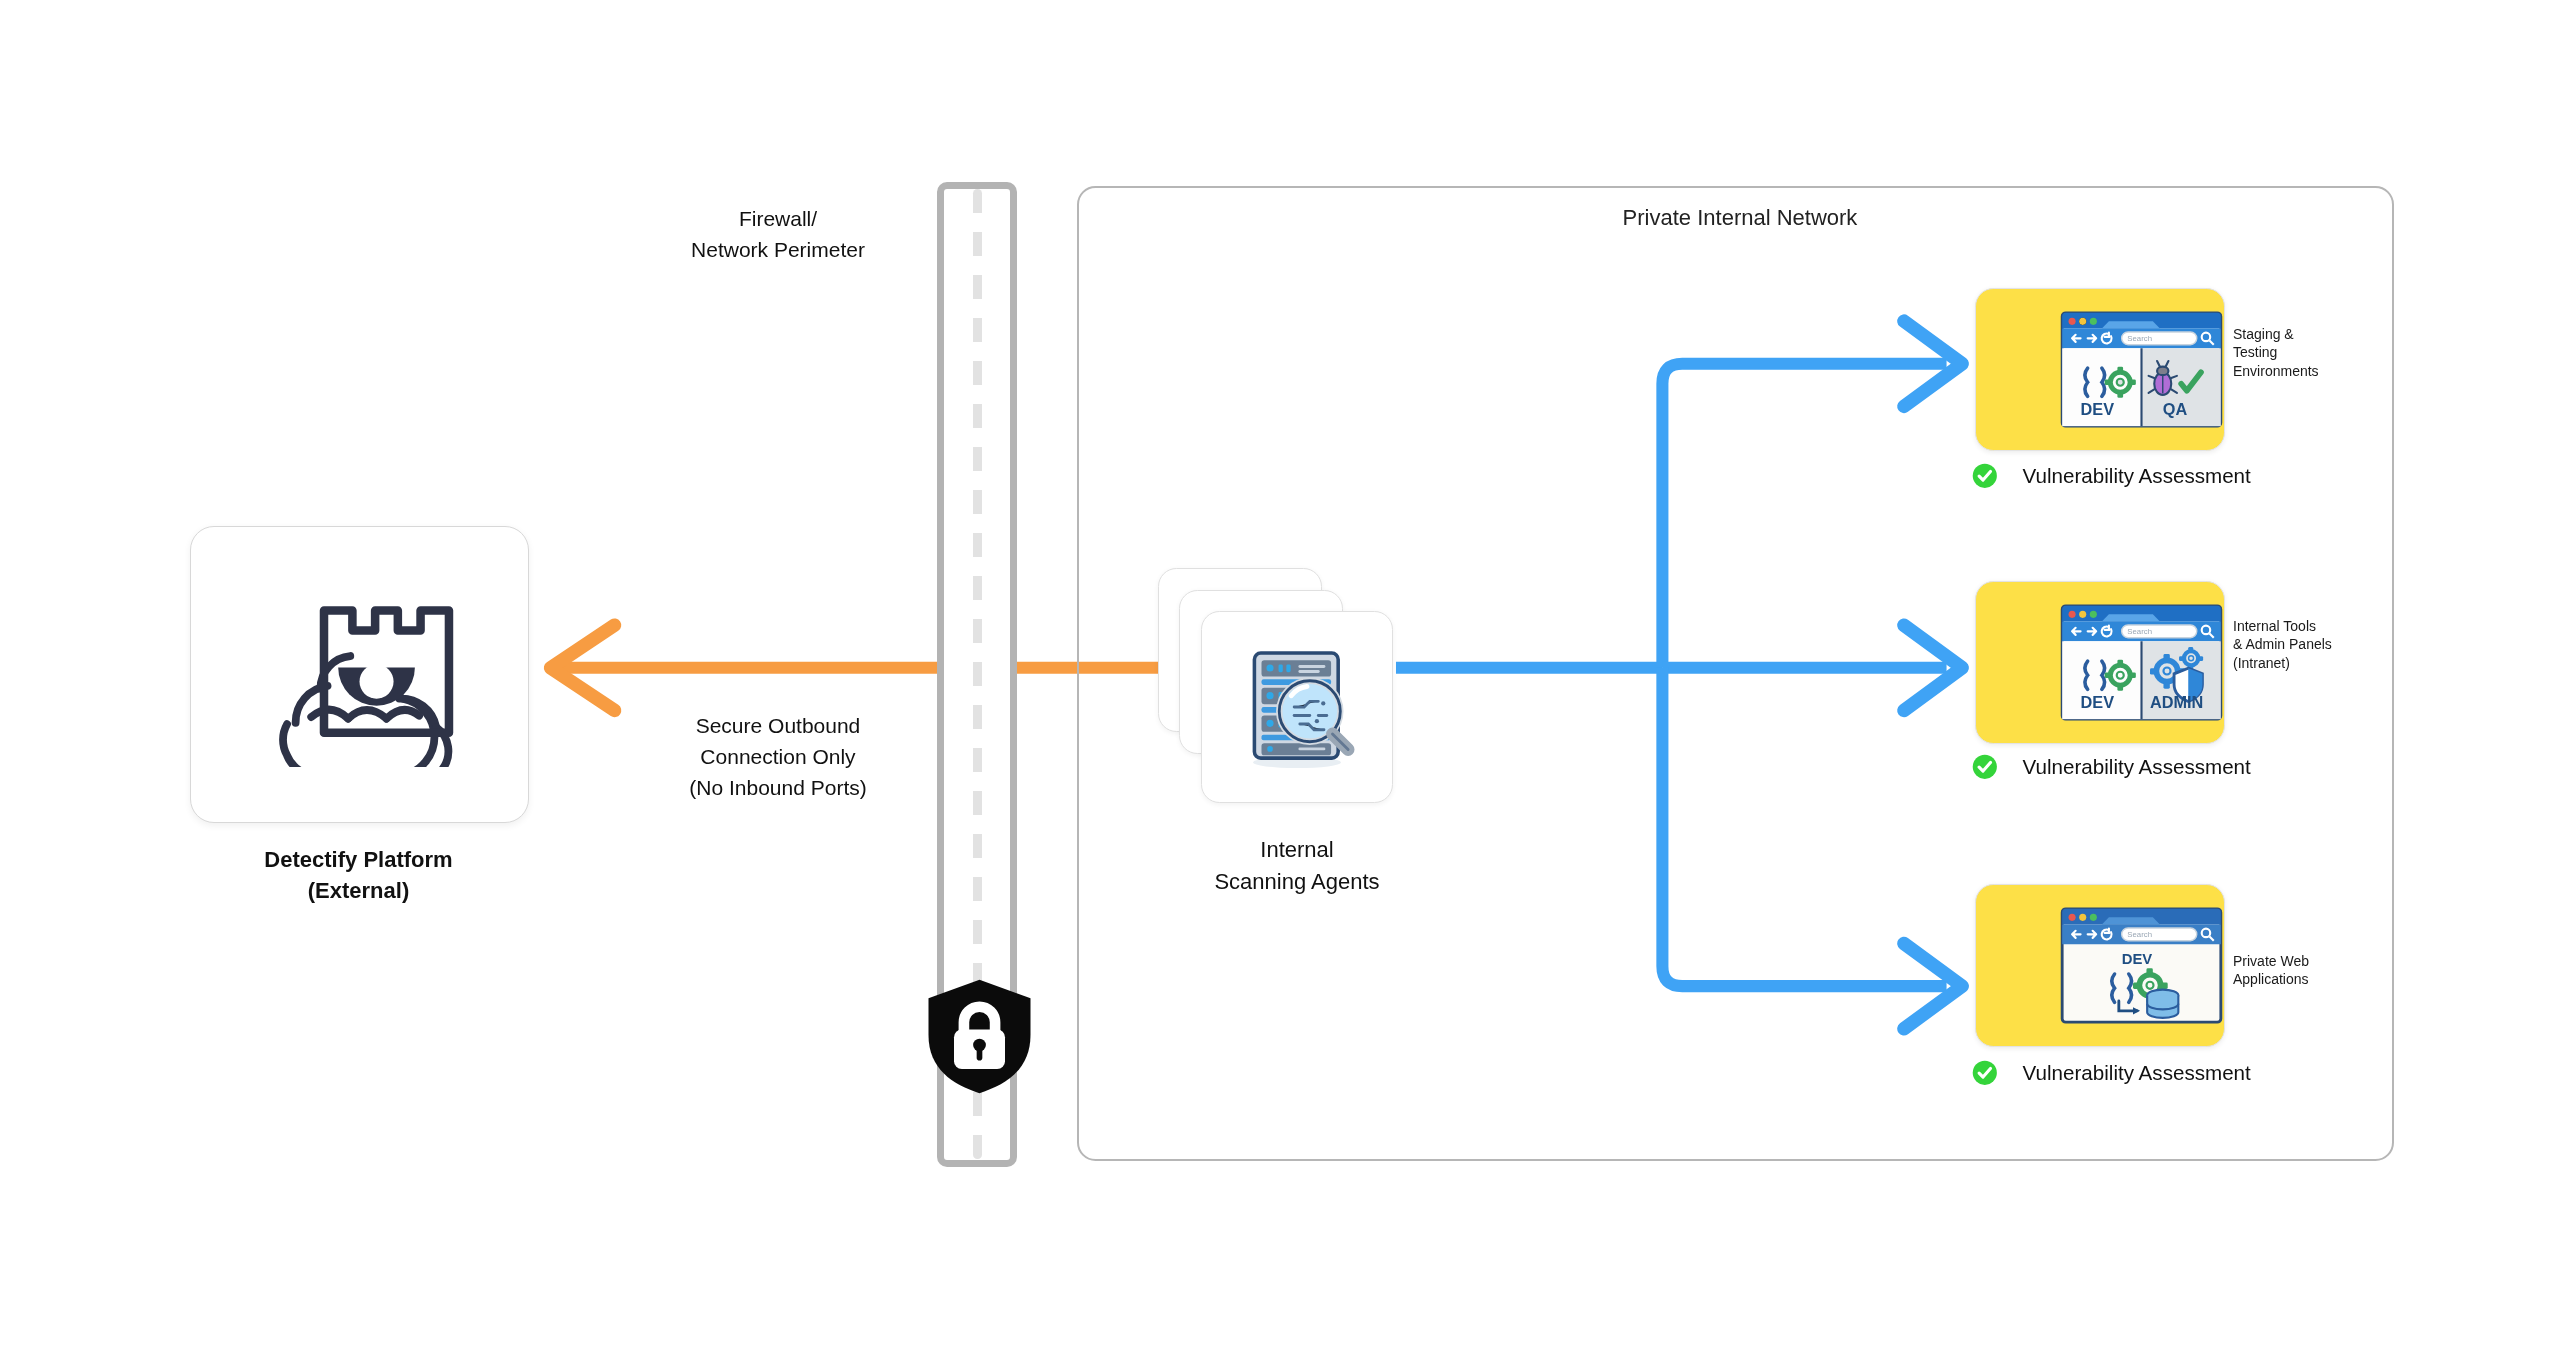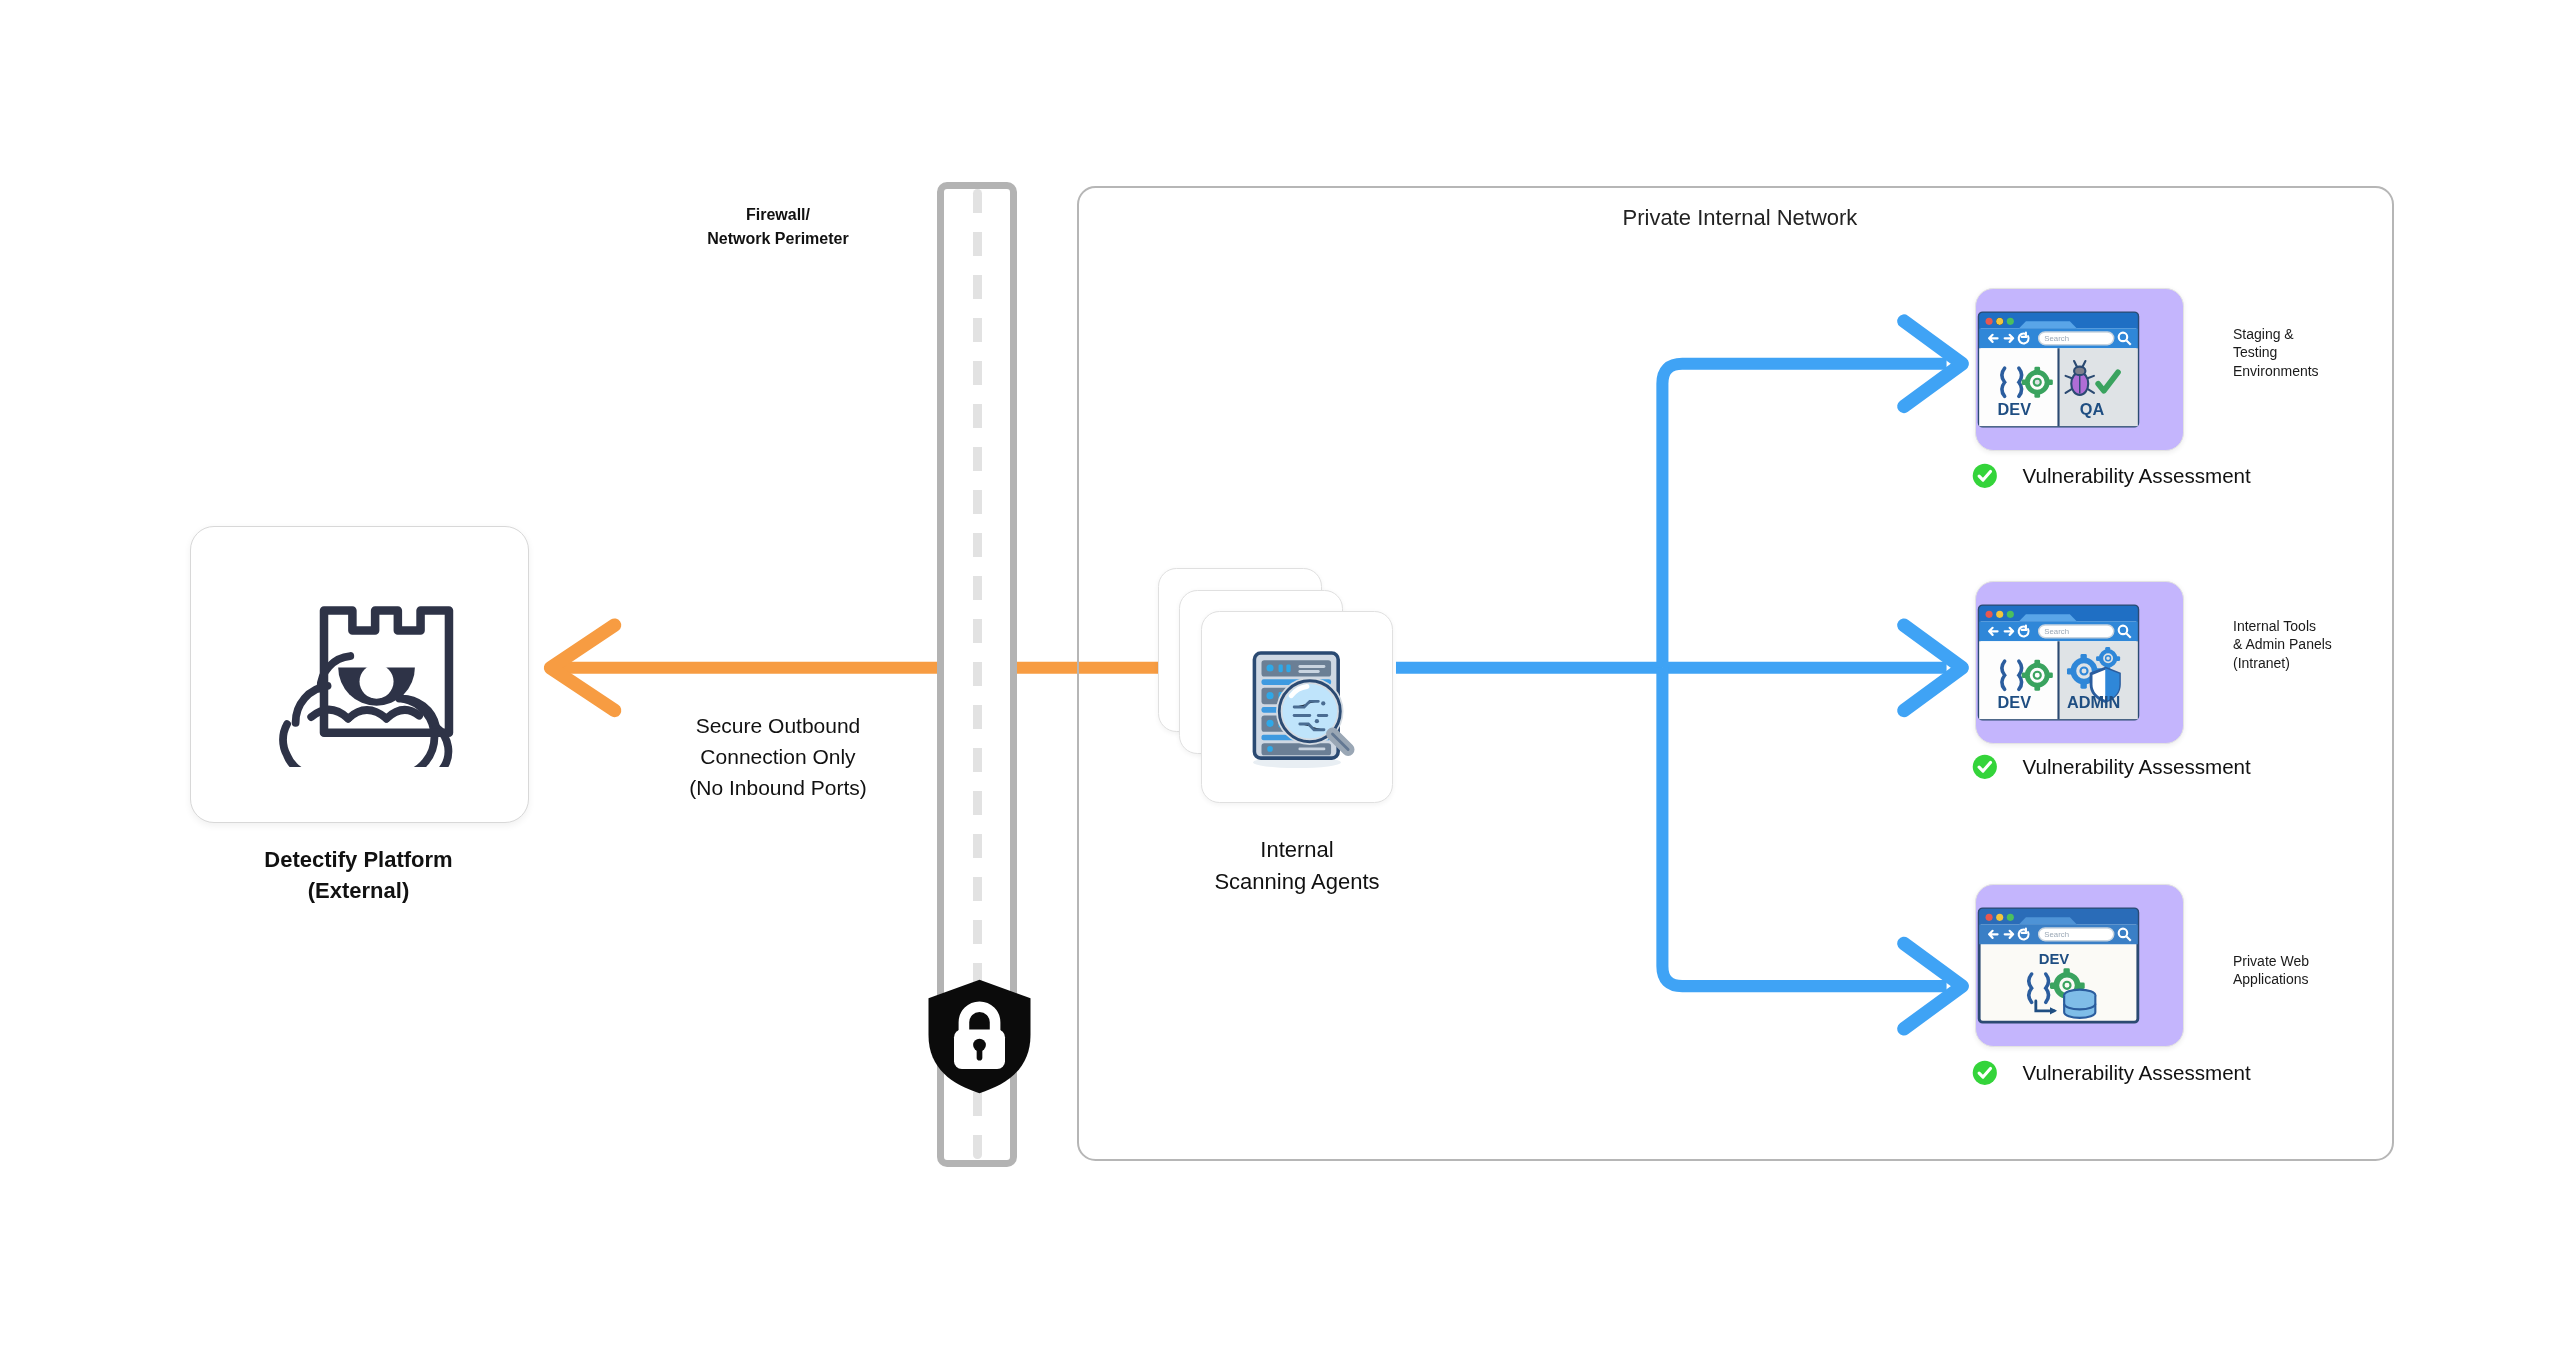--- a/index.html
+++ b/index.html
@@ -30,21 +30,21 @@
     border:7.8px solid #b3b3b3;border-radius:10px;background:#ffffff;
     box-sizing:border-box;
   }
   #firewall-dashes{
     left:973px;top:189px;width:8.5px;height:970px;
     background:repeating-linear-gradient(to bottom,#e2e2e2 0 24px,transparent 24px 43px);
     border-radius:4.3px;
   }
   #firewall-label{
     left:661px;top:203px;width:234px;text-align:center;
-    font-size:16px;font-weight:bold;line-height:1.48;color:#111;
+    font-size:21px;font-weight:normal;line-height:1.48;color:#111;
   }
   #outbound-label{
     left:661px;top:710px;width:234px;text-align:center;
     font-size:21px;font-weight:normal;line-height:1.48;color:#111;
   }
   #lock-shield{left:924px;top:977px;width:111px;height:119px;}
 
   
   #internal-network{
     left:1077px;top:186px;width:1317px;height:975px;
@@ -65,24 +65,24 @@
   #agent-mid   {left:1179px;top:590px;width:162px;height:162px;}
   #agent-front {left:1201px;top:611px;width:190px;height:190px;
                 display:flex;align-items:center;justify-content:center;}
   #agents-label{
     left:1137px;top:824px;width:320px;text-align:center;
     font-size:22px;line-height:1.45;color:#111;margin-top:10px;
   }
 
   
   .target-card{
-    width:207px;height:161px;background:#c4b5fd;
+    width:207px;height:161px;background:#fde047;
     border:1.4px solid #e3e3e3;border-radius:18.5px;
     box-shadow:0 1.4px 5.7px rgba(0,0,0,.07);
-    display:flex;align-items:center;justify-content:flex-start;
+    display:flex;align-items:center;justify-content:flex-end;padding-left:41px;
   }
   .target-label{
     font-size:14px;line-height:1.32;color:#1a1a1a;margin-left:36px;
   }
   .assess-row{display:flex;align-items:center;gap:25px;}
   .assess-text{font-size:20.6px;color:#111;}
 
   #target1-card{left:1975px;top:288px;}
   #target1-label{left:2197px;top:325px;width:185px;}
   #target1-assess{left:1972px;top:463px;}

